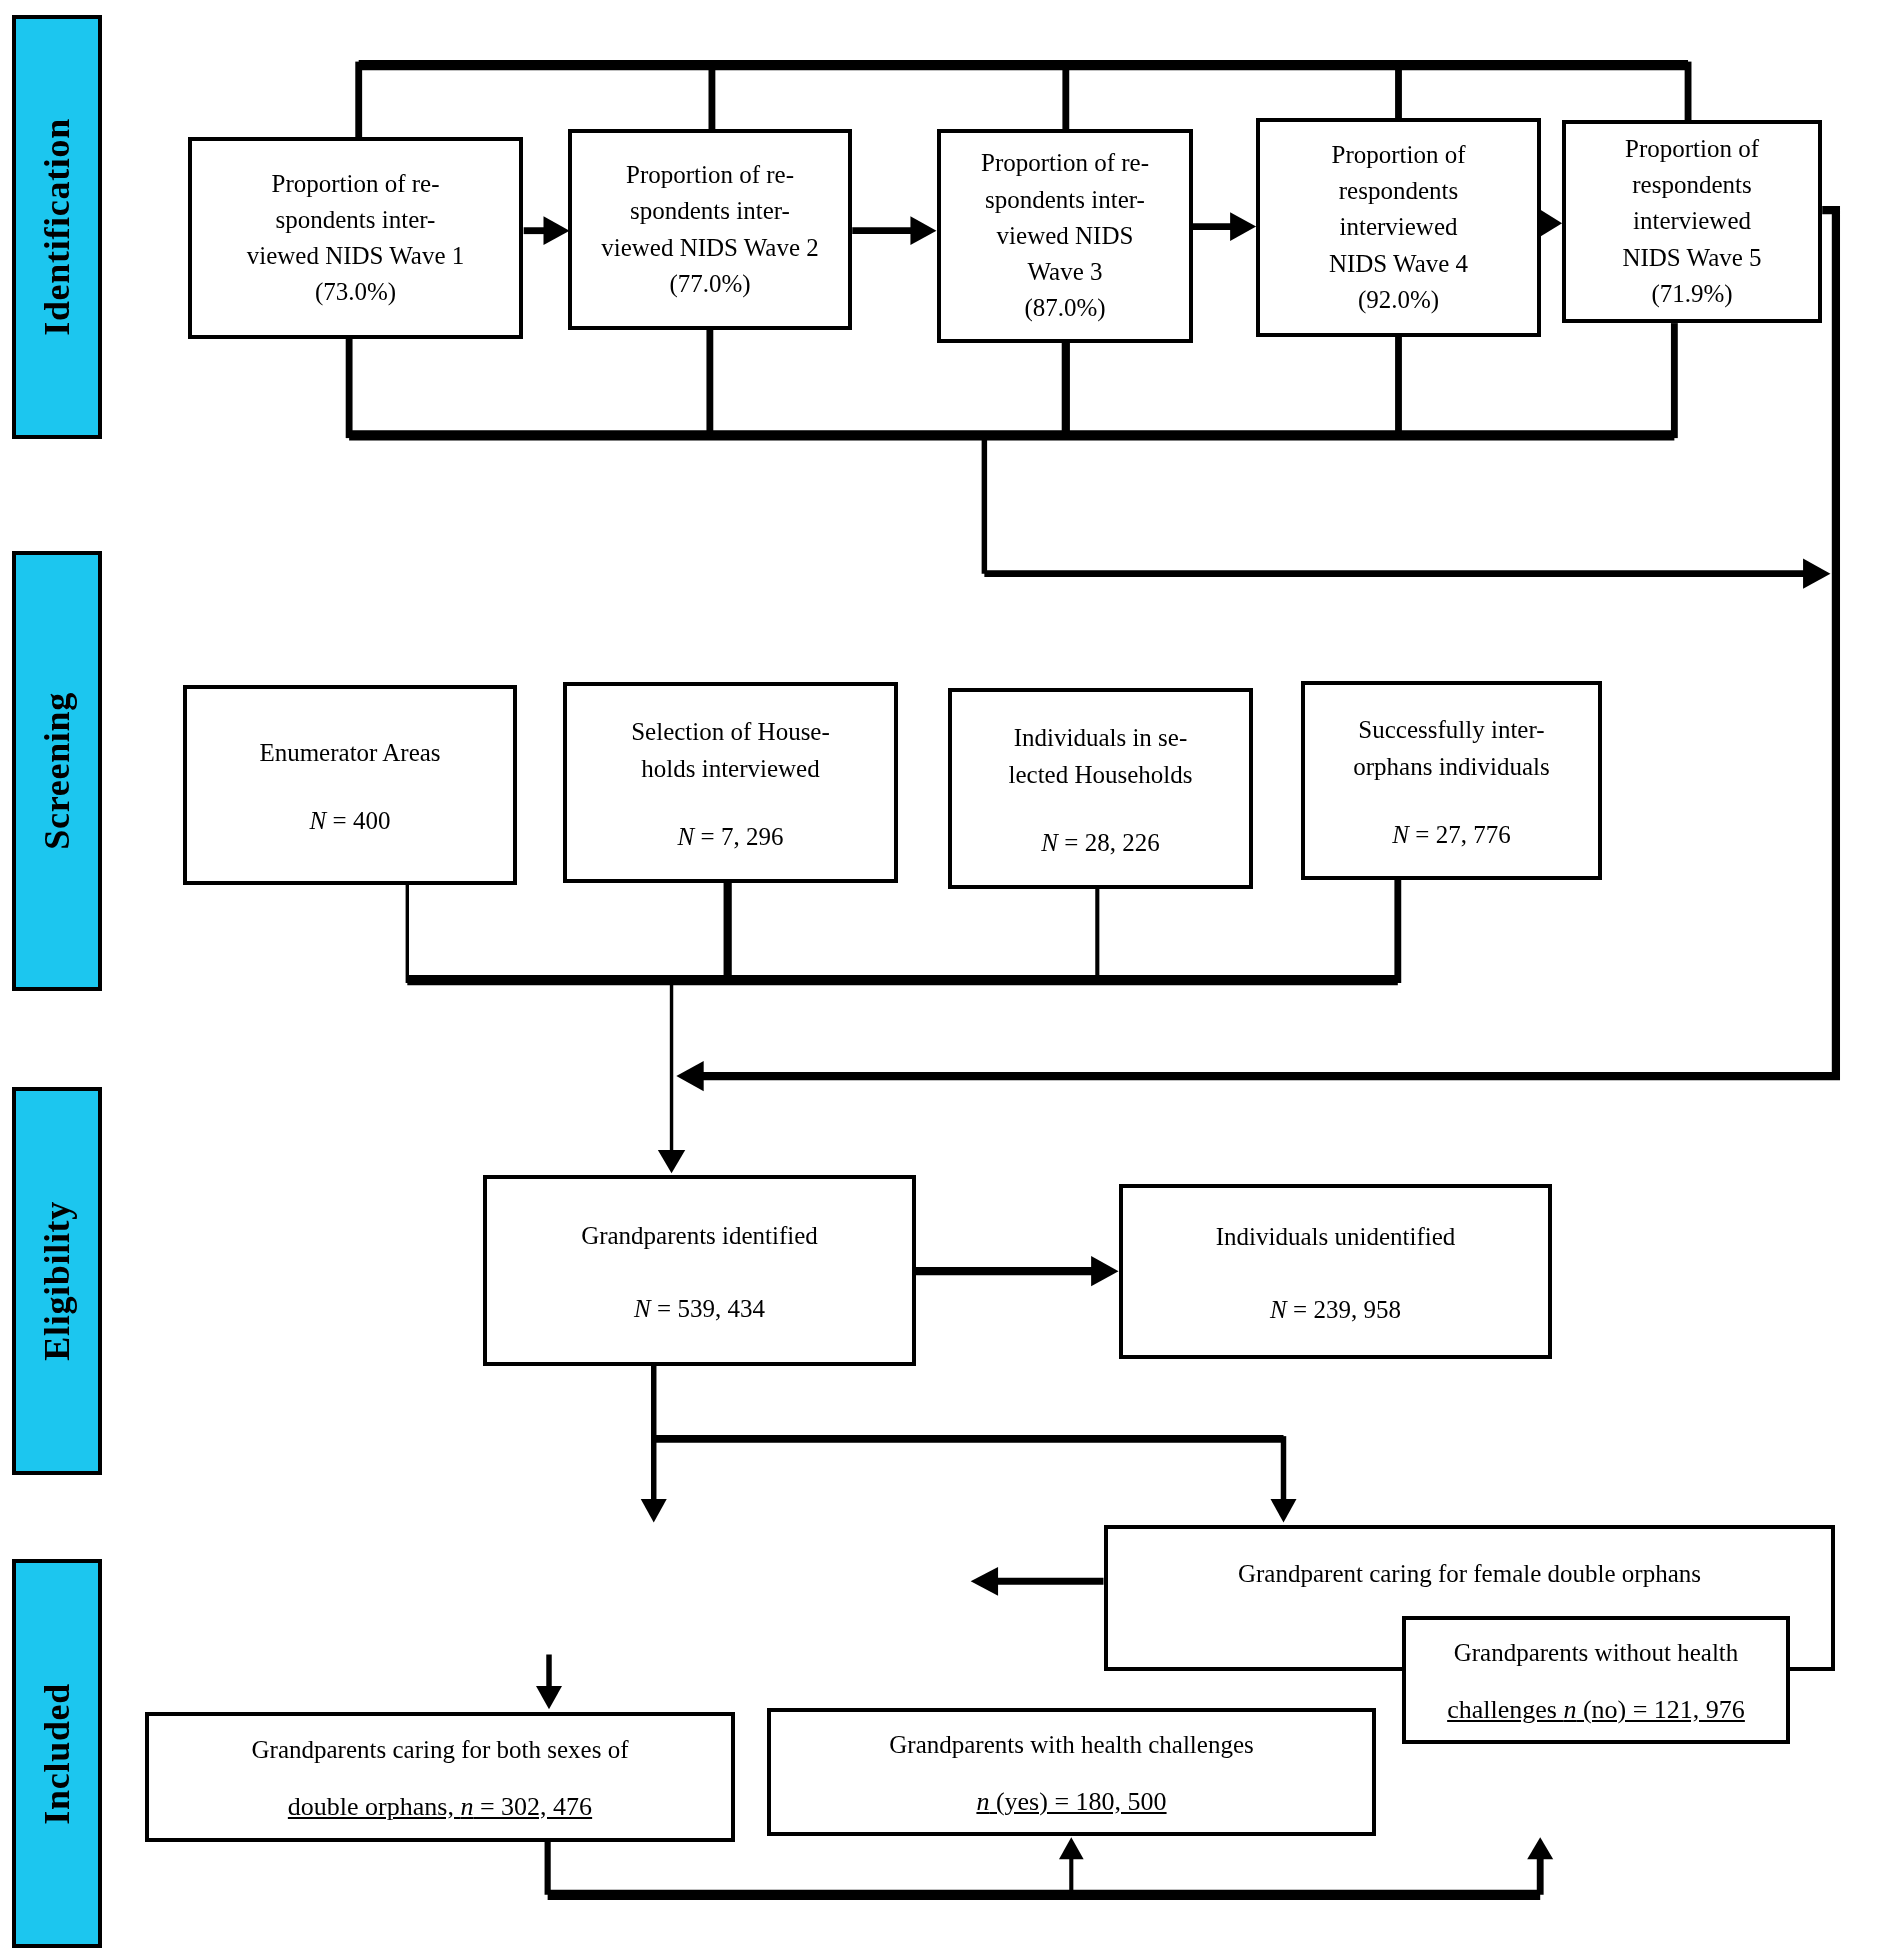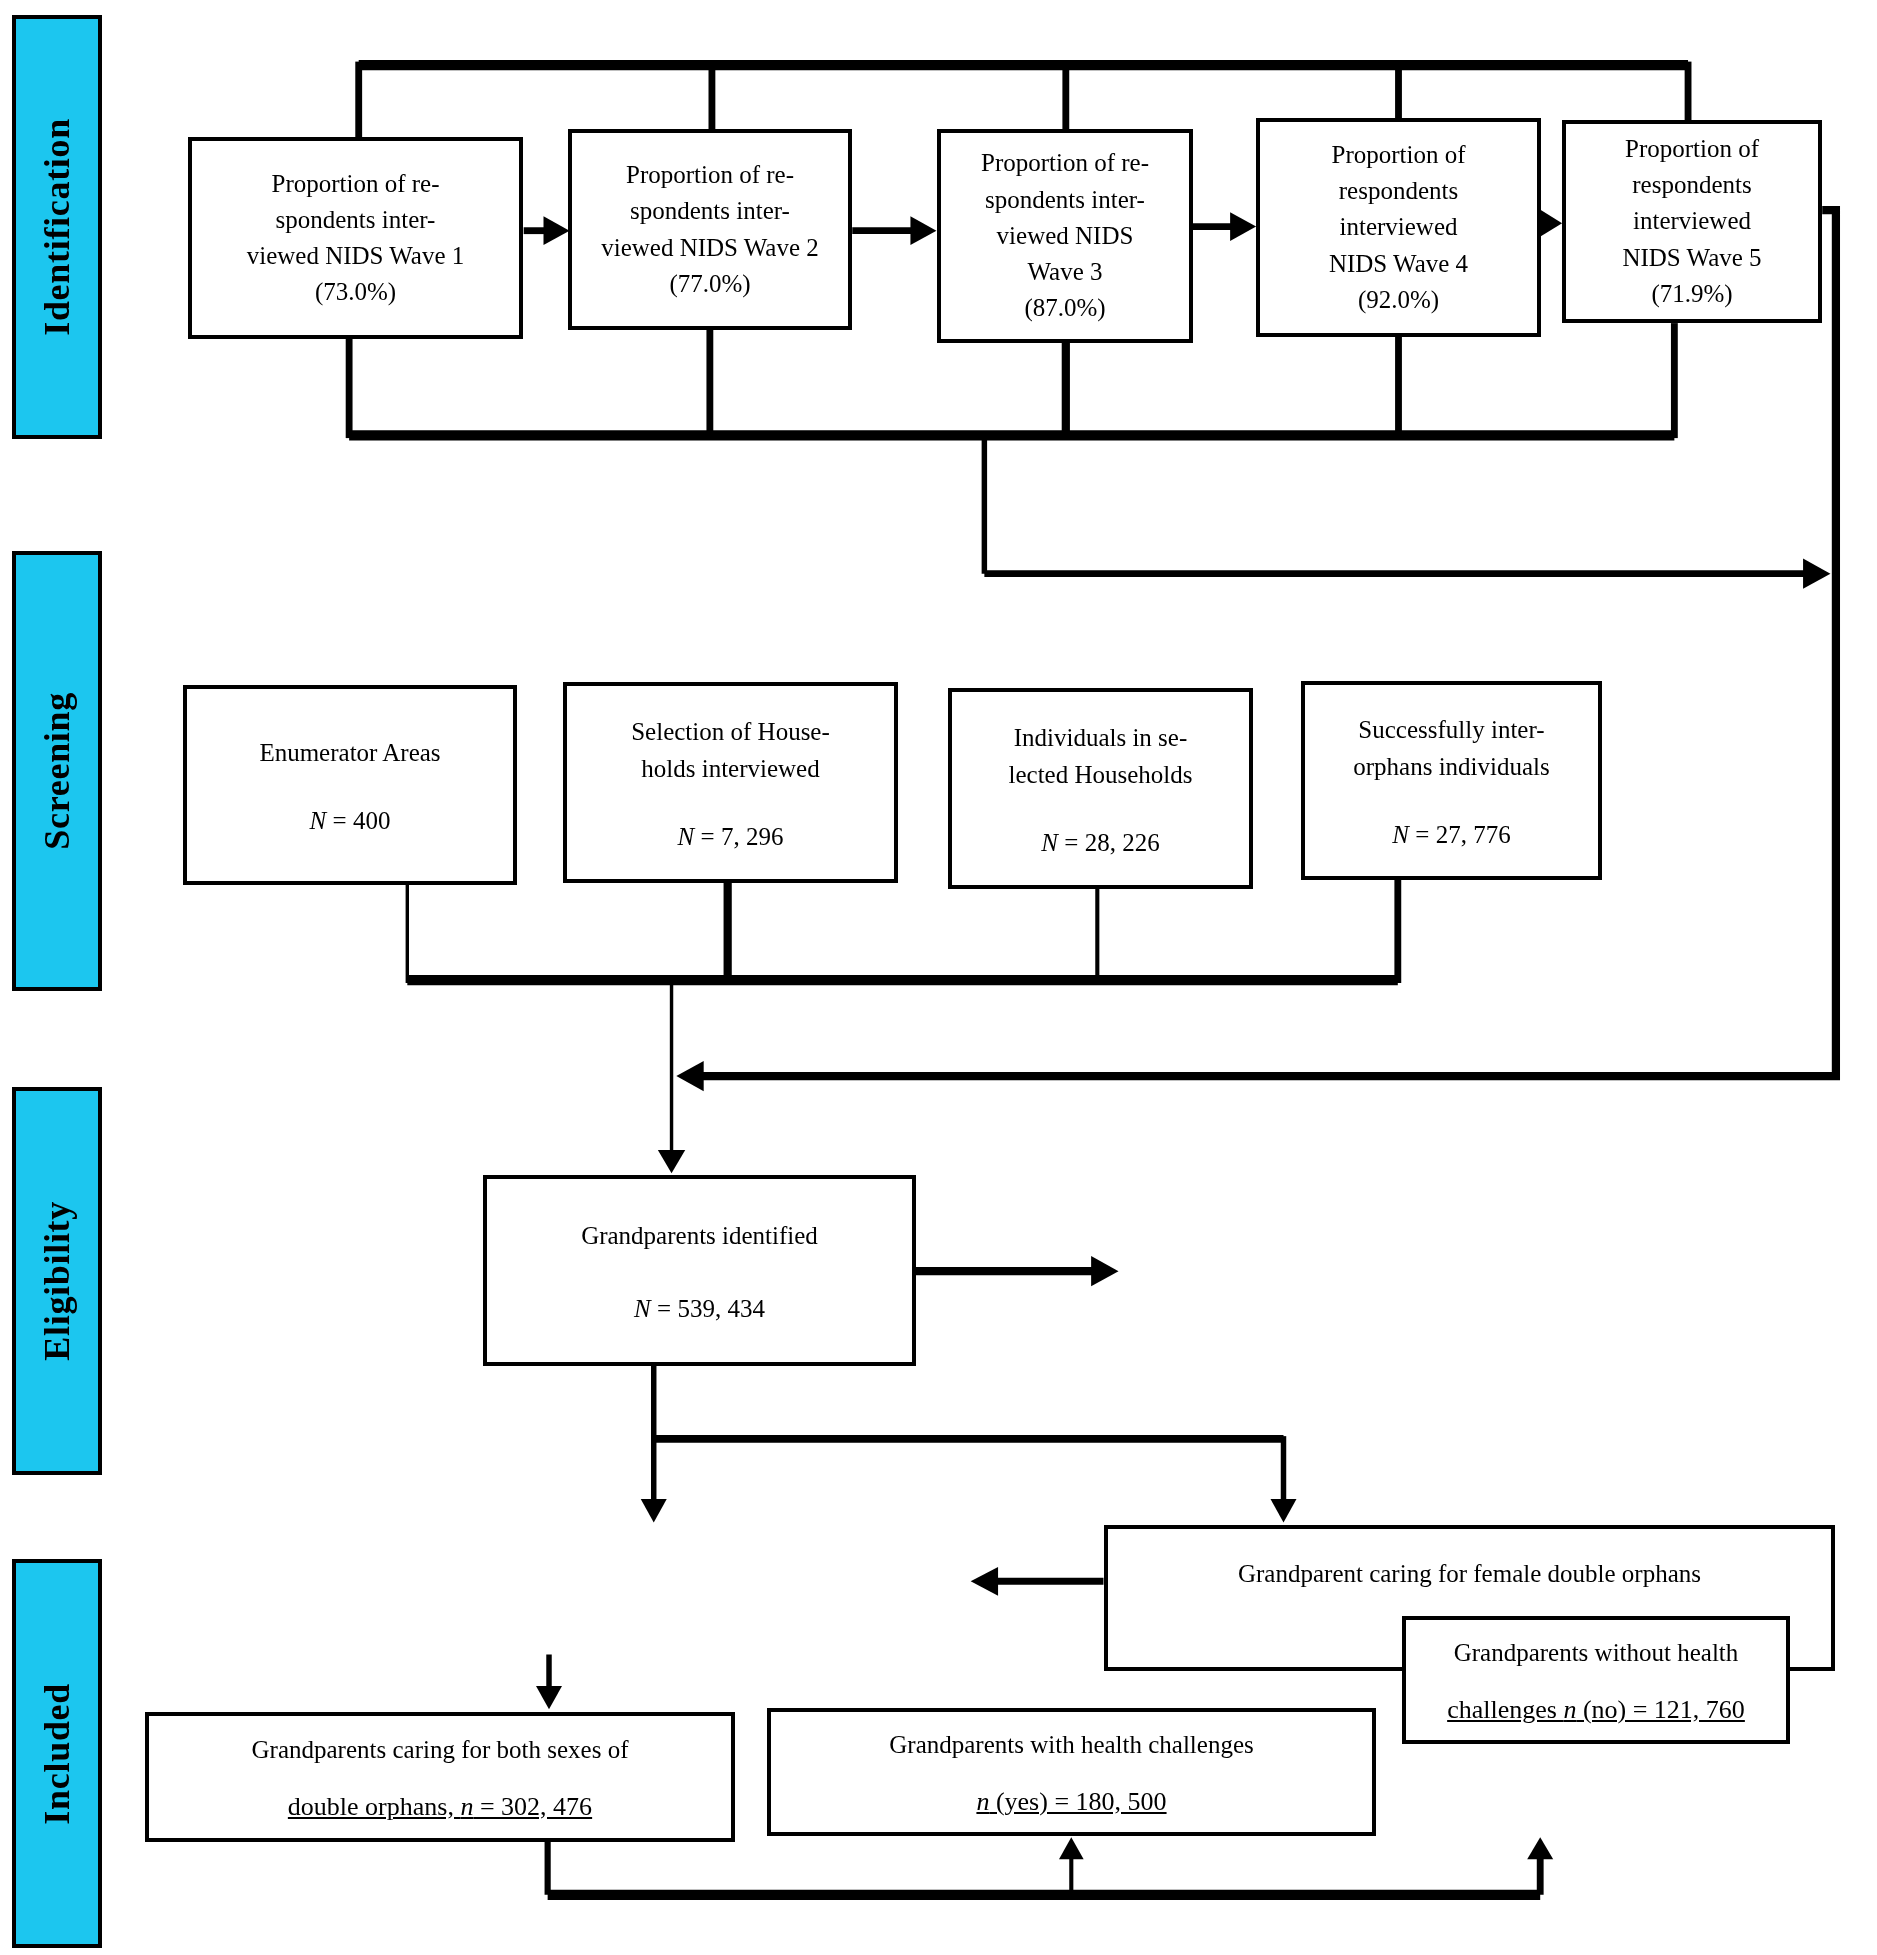--- a/index.html
+++ b/index.html
@@ -177,33 +177,37 @@
   <div class="fbox" style="left:1301px;top:681px;width:301px;height:199px">
     <div class="btext">Successfully inter-
 orphans individuals</div>
     <div class="nline"><i>N</i><span> = 27, 776</span></div>
   </div>
 
   <div class="fbox elig" style="left:483px;top:1175px;width:433px;height:191px">
     <div class="btext">Grandparents identified</div>
     <div class="nline"><i>N</i><span> = 539, 434</span></div>
   </div>
+  <div class="fbox elig" style="left:1119px;top:1184px;width:433px;height:175px">
+    <div class="btext">Individuals unidentified</div>
+    <div class="nline"><i>N</i><span> = 239, 958</span></div>
+  </div>
 
   <div class="fbox inc2" style="left:1104px;top:1525px;width:731px;height:146px">
     <div class="btext">Grandparent caring for female double orphans</div>
     <div class="nline"><i>n</i><span> = 160, 805</span></div>
   </div>
 
   <div class="fbox" style="left:145px;top:1712px;width:590px;height:130px">
     <div class="btext">Grandparents caring for both sexes of</div>
     <div class="inline-text line2"><span>double orphans, </span><i>n</i><span> = 302, 476</span></div>
   </div>
   <div class="fbox" style="left:767px;top:1708px;width:609px;height:128px">
     <div class="btext">Grandparents with health challenges</div>
     <div class="inline-text line2"><span></span><i>n</i><span> (yes) = 180, 500</span></div>
   </div>
   <div class="fbox" style="left:1402px;top:1616px;width:388px;height:128px">
     <div class="btext">Grandparents without health</div>
-    <div class="inline-text line2"><span>challenges </span><i>n</i><span> (no) = 121, 760</span></div>
+    <div class="inline-text line2"><span>challenges </span><i>n</i><span> (no) = 121, 976</span></div>
   </div>
 
 </div>
 
 
 </body></html>

